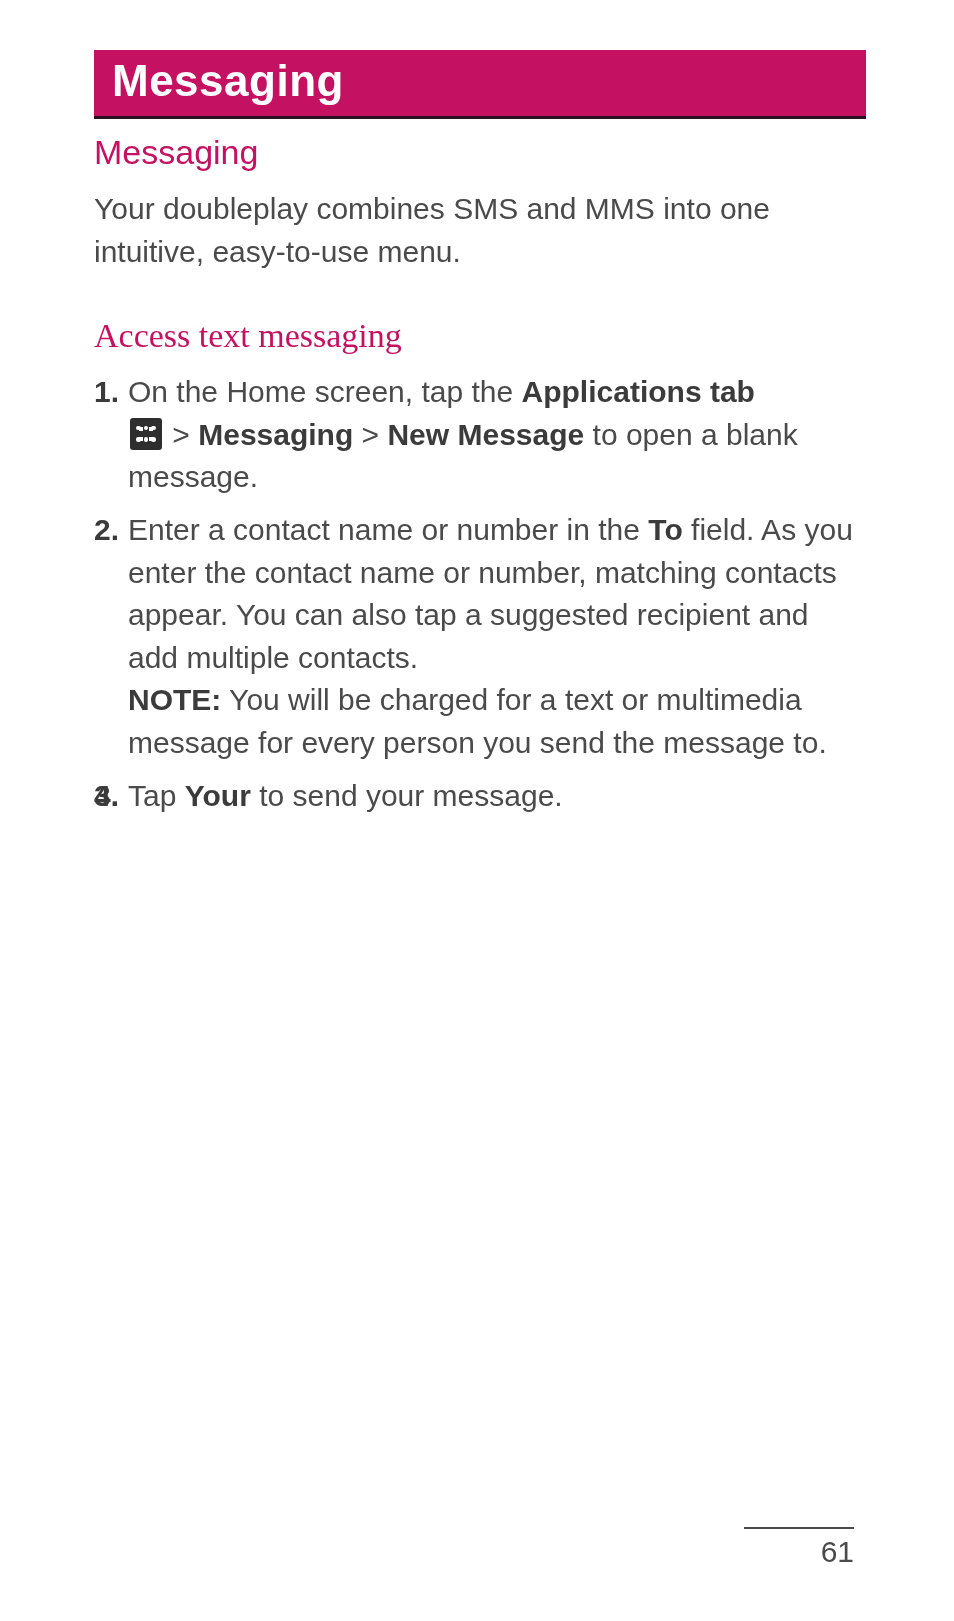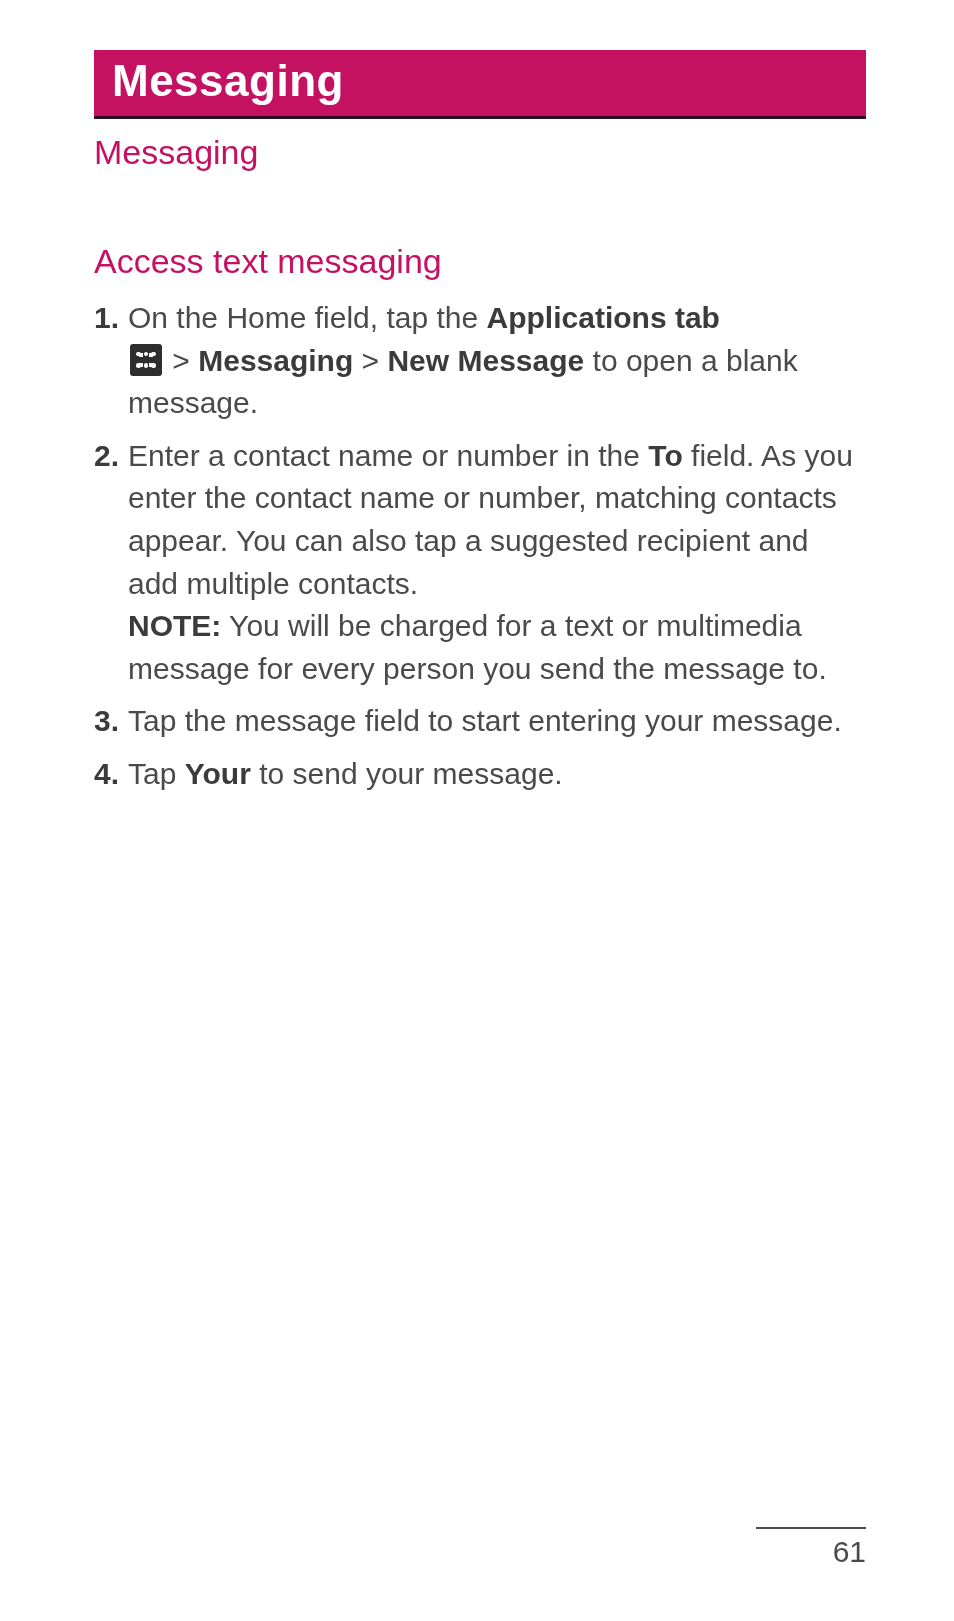--- a/index.html
+++ b/index.html
@@ -27,21 +27,21 @@
     font-weight: 600;
     letter-spacing: 0.5px;
   }
   .section-h {
     color: #c41162;
     font-size: 34px;
     font-weight: 400;
     margin-top: 14px;
     margin-bottom: 16px;
   }
-  .section-h.gap-top { margin-top: 70px; }
+  .section-h.gap-top { margin-top: 44px; font-family: Liberation Serif, serif; }
   .body-text {
     font-size: 30px;
     line-height: 1.42;
     color: #4a4a4a;
     font-weight: 300;
   }
   .bold { font-weight: 600; color: #3b3b3b; }
   ol.steps {
     list-style: none;
     counter-reset: step;
@@ -98,21 +98,21 @@
     gap: 3px;
     align-items: center;
     justify-items: center;
   }
   .icon-apps .dots span {
     width: 4.5px; height: 4.5px; background:#fff; border-radius:50%;
   }
   .page-num-wrap {
     position: absolute;
     bottom: 52px;
-    right: 88px;
+    right: 100px;
     text-align: right;
   }
   .page-num-rule {
     border-top: 2px solid #4a4a4a;
     width: 110px;
     margin-left: auto;
     margin-bottom: 6px;
   }
   .page-num {
     font-size: 30px;
@@ -123,29 +123,30 @@
 </head>
 <body>
 
 <div class="page">
 
   <div class="banner">
     <div class="banner-title">Messaging</div>
   </div>
 
   <div class="section-h">Messaging</div>
+  <p class="body-text">Your doubleplay combines SMS and MMS into one intuitive, easy-to-use menu.</p>
 
   <div class="section-h gap-top">Access text messaging</div>
 
 
   <ol class="steps">
 
     <li>
       <span class="num">1.</span>
-      <span>On the Home field, tap the </span><span class="bold">Applications tab</span>
+      <span>On the Home screen, tap the </span><span class="bold">Applications tab</span>
       <br>
       <span class="icon-apps">
         <span class="dots">
             <span></span>
             <span></span>
             <span></span>
             <span></span>
             <span></span>
             <span></span>
           </span>
@@ -154,21 +155,20 @@
 
     <li>
       <span class="num">2.</span>
       <span>Enter a contact name or number in the </span><span class="bold">To</span><span> field. As you enter the contact name or number, matching contacts appear. You can also tap a suggested recipient and add multiple contacts.</span>
       <br>
       <span class="bold">NOTE:</span><span> You will be charged for a text or multimedia message for every person you send the message to.</span>
     </li>
 
     <li>
       <span class="num">3.</span>
-      <span>Tap the message field to start entering your message.</span>
     </li>
 
     <li>
       <span class="num">4.</span>
       <span>Tap </span><span class="bold">Your</span><span> to send your message.</span>
       <br>
     </li>
 
   </ol>
 

